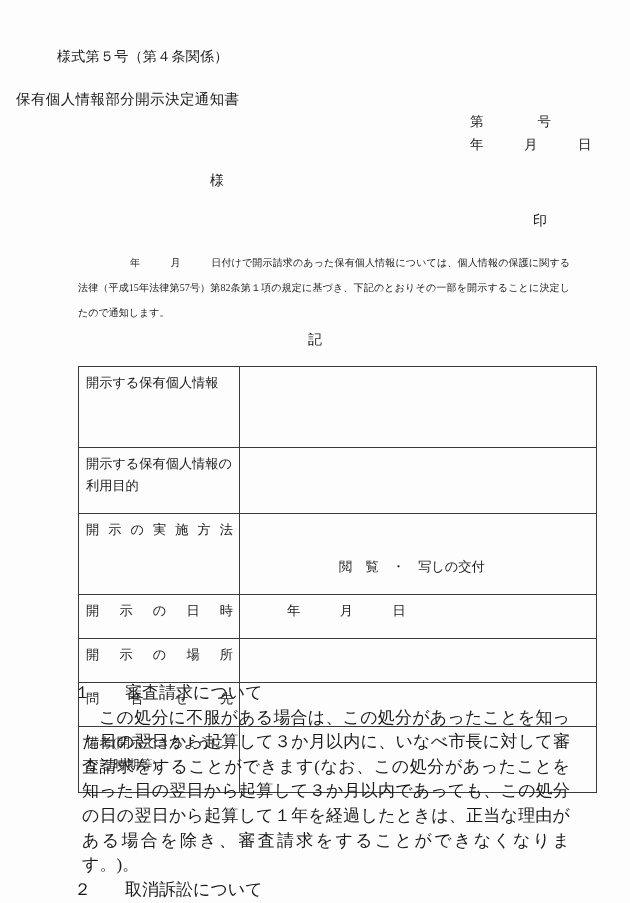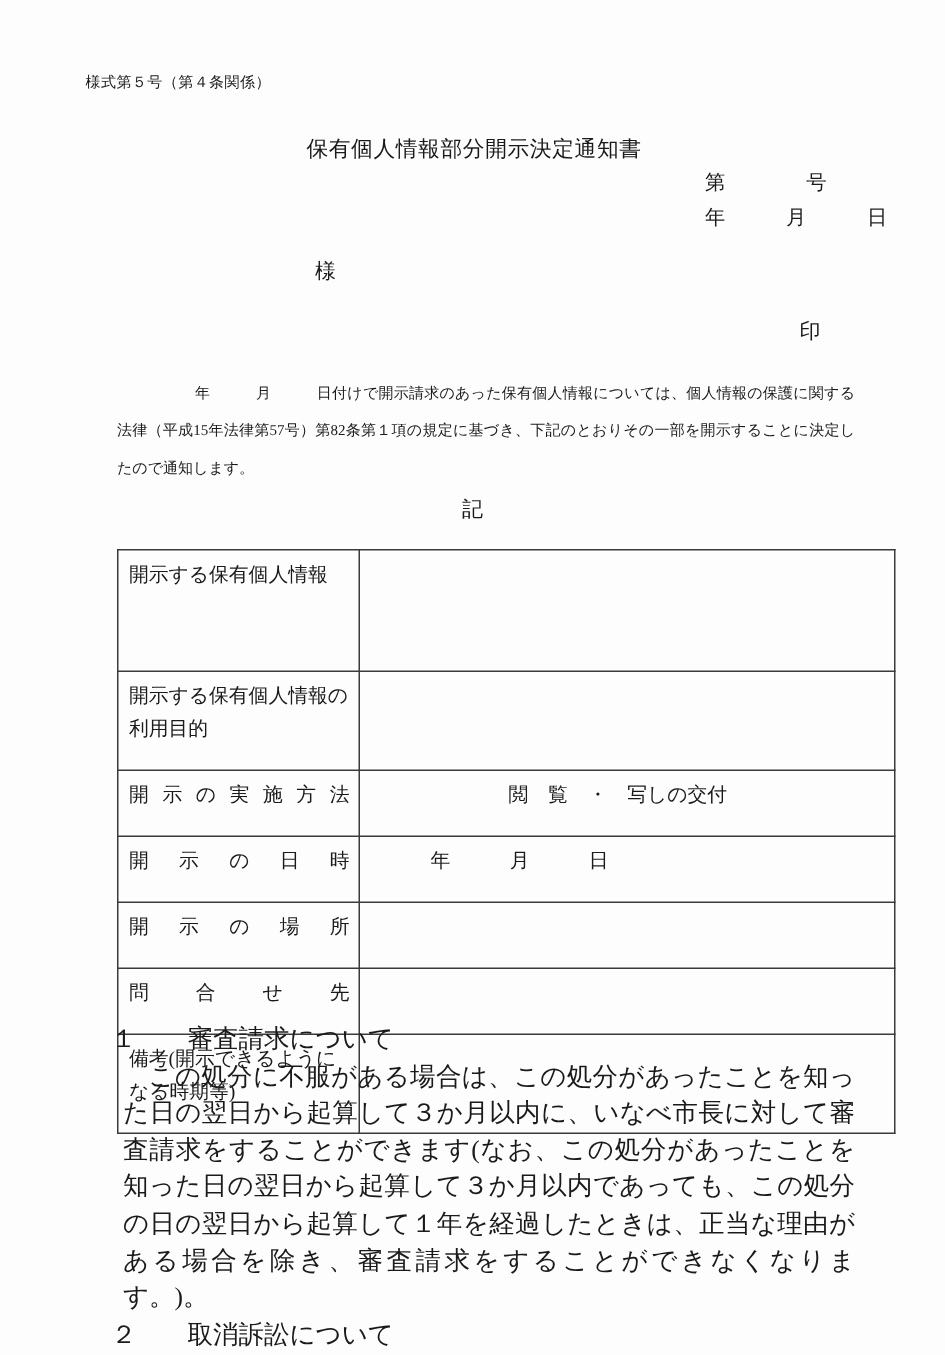--- a/index.html
+++ b/index.html
@@ -22,31 +22,31 @@
   }
 
   
   .abs { position: absolute; }
   .jp { font-family: "Liberation Serif", "DejaVu Serif", serif; }
 
   
   #form-no {
     left: 57px;
     top: 48px;
-    font-size: 10px;
+    font-size: 14px;
     letter-spacing: 0.3px;
     white-space: nowrap;
   }
 
   
   #doc-title {
-    left: 2px;
+    left: 16px;
     right: 0;
     top: 90px;
-    text-align: center;
+    text-align: left;
     font-size: 14.5px;
     letter-spacing: 0.4px;
   }
 
   
   #doc-number {
     left: 470px;
     top: 113px;
     font-size: 13.5px;
     white-space: pre;
@@ -120,21 +120,21 @@
     display: block;
     text-align: justify;
     text-align-last: justify;
     text-justify: inter-character;
     width: 100%;
   }
   .value-inner {
     white-space: pre;
     display: block;
   }
-  .val-method { padding-left: 92px; }
+  .val-method { padding-left: 92px; margin-top: 37px; }
   .val-datetime { padding-left: 40px; }
 
   
   #clauses {
     position: absolute;
     left: 60px;
     top: 681px;
     width: 510px;
     font-size: 17px;
     line-height: 24.6px;

